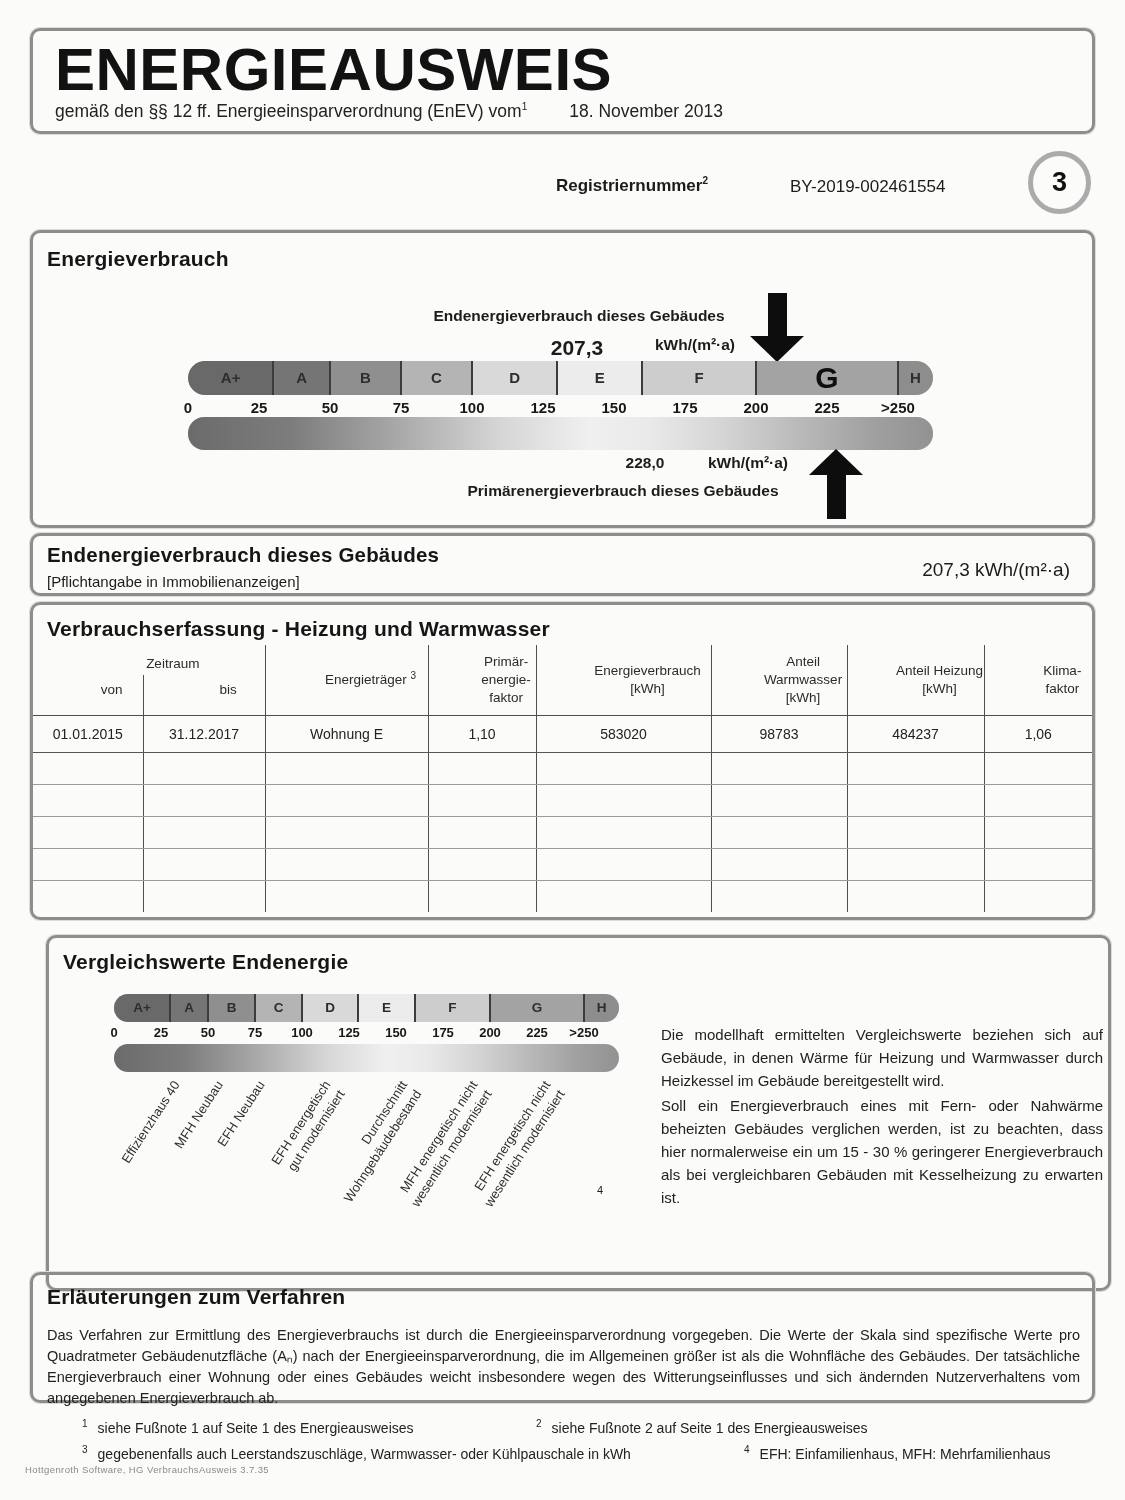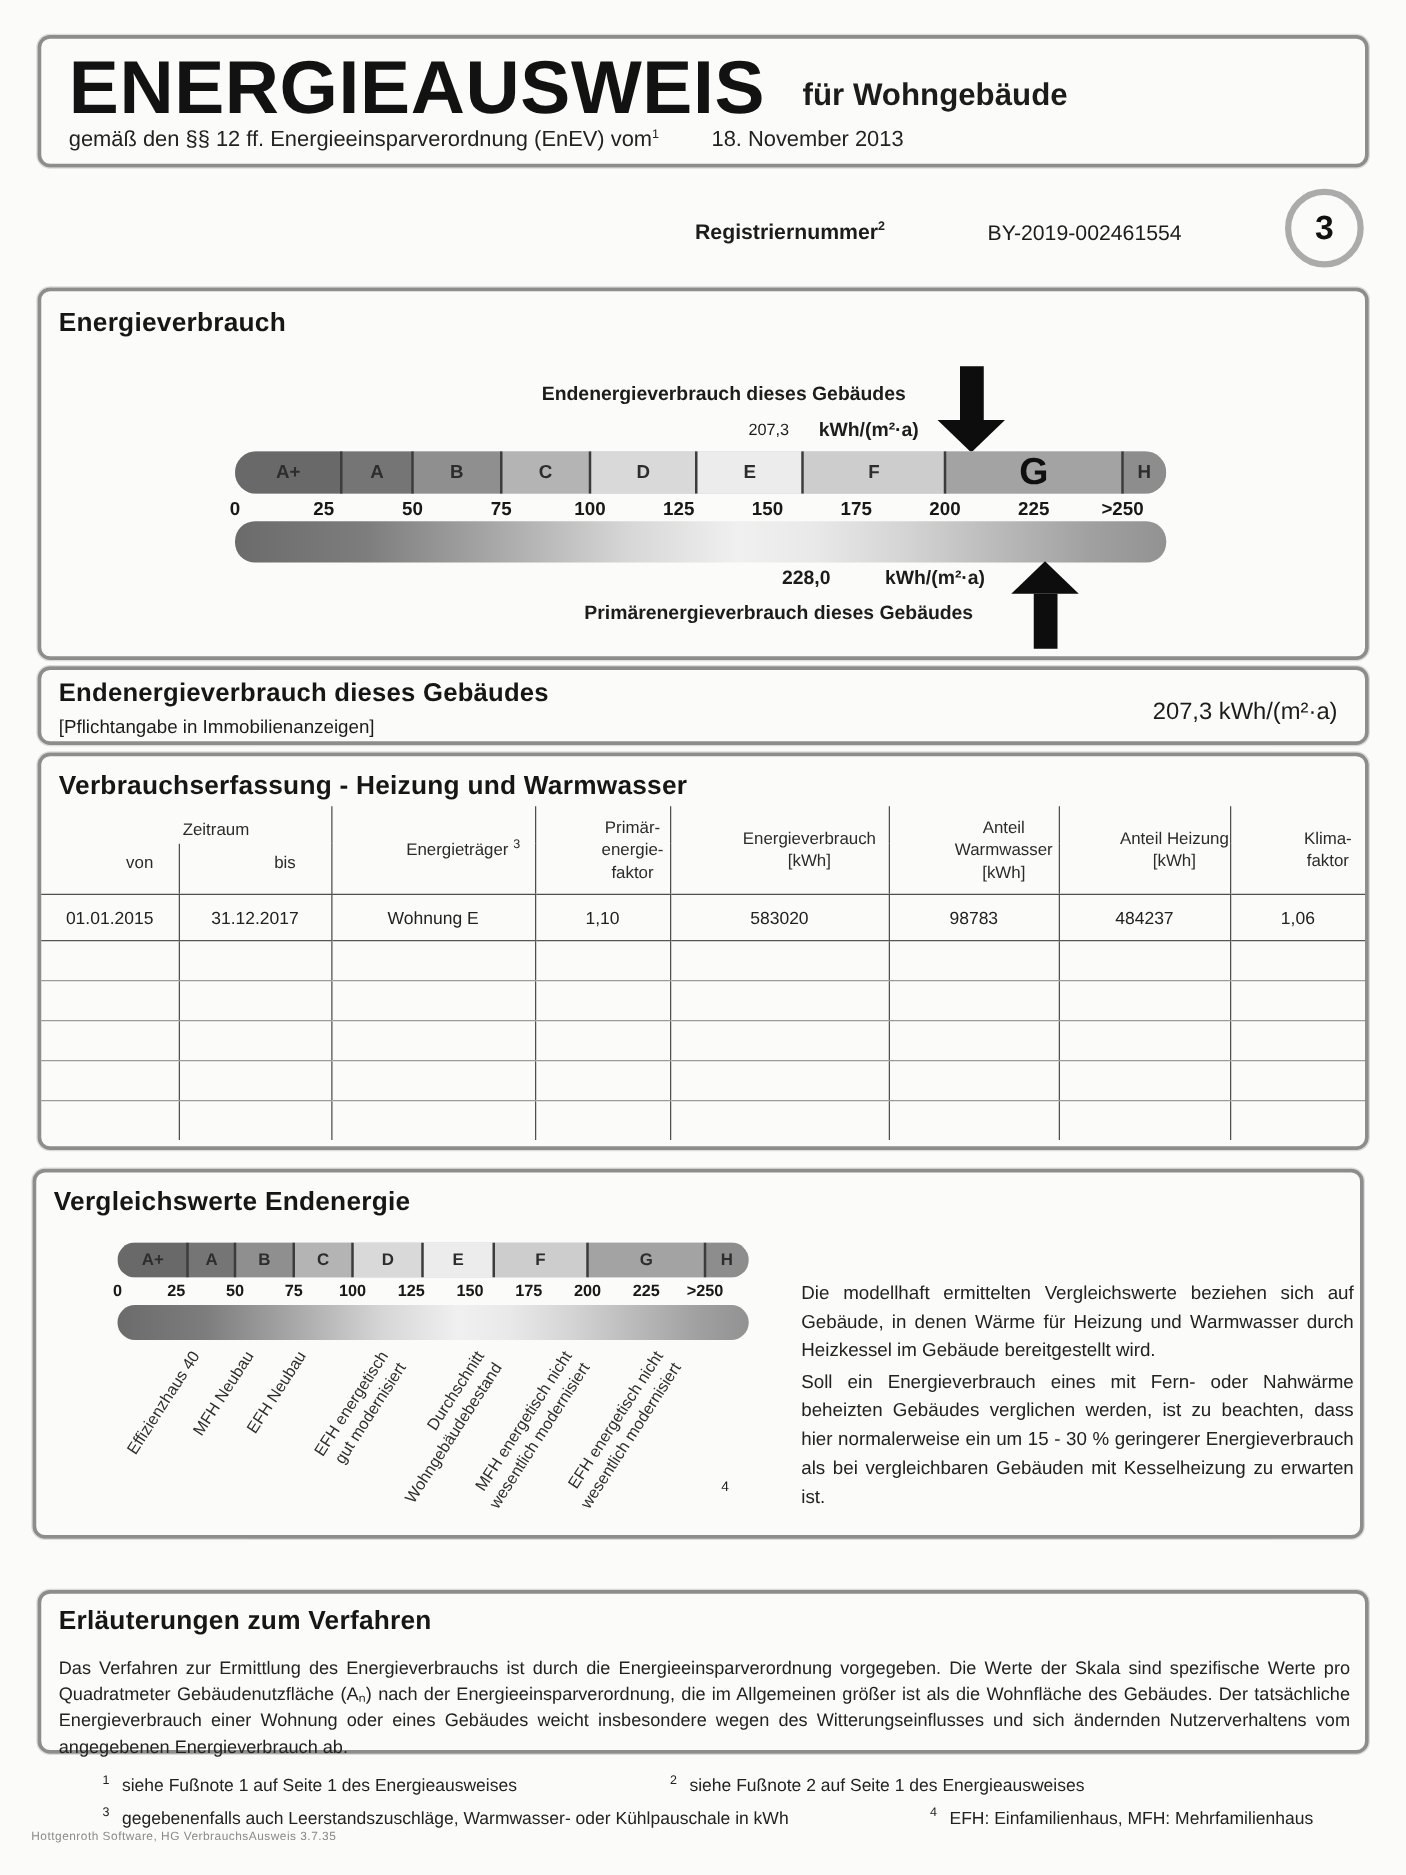--- a/index.html
+++ b/index.html
@@ -38,21 +38,21 @@
     position:absolute; left:1028px; top:151px; width:63px; height:63px;
     border:5px solid #ababab; border-radius:50%;
     display:flex; align-items:center; justify-content:center;
     font-size:27px; font-weight:bold; color:#111;
   }
 
   
   .energy-box { top:230px; left:30px; width:1065px; height:298px; }
   .energy-box .sec-title { left:14px; top:14px; }
   .fe-label { position:absolute; left:546px; top:74px; transform:translateX(-50%); font-weight:bold; font-size:15.5px; white-space:nowrap; }
-  .fe-value { position:absolute; left:582px; top:103px; transform:translateX(-50%); font-weight:normal; font-size:13px; }
+  .fe-value { position:absolute; left:544px; top:103px; transform:translateX(-50%); font-weight:bold; font-size:21px; }
   .fe-unit  { position:absolute; left:662px; top:103px; transform:translateX(-50%); font-weight:bold; font-size:15.5px; }
   .pe-value { position:absolute; left:612px; top:221px; transform:translateX(-50%); font-weight:bold; font-size:15.5px; }
   .pe-unit  { position:absolute; left:715px; top:221px; transform:translateX(-50%); font-weight:bold; font-size:15.5px; }
   .pe-label { position:absolute; left:590px; top:249px; transform:translateX(-50%); font-weight:bold; font-size:15.5px; white-space:nowrap; }
 
   .arrow-down { position:absolute; left:717px; top:60px; width:54px; height:68px; }
   .arrow-down .shaft { width:19px; height:43px; background:#0d0d0d; margin:0 auto; }
   .arrow-down .head  { width:0; height:0; border-left:27px solid transparent; border-right:27px solid transparent; border-top:26px solid #0d0d0d; }
   .arrow-up { position:absolute; left:776px; top:216px; width:54px; height:70px; }
   .arrow-up .head  { width:0; height:0; border-left:27px solid transparent; border-right:27px solid transparent; border-bottom:26px solid #0d0d0d; }
@@ -87,21 +87,21 @@
   .cons-table th, .cons-table td { border-left:1.5px solid #4f4f4f; }
   .cons-table th:first-child, .cons-table td:first-child, .cons-table .th-von { border-left:none; }
   .cons-table thead th { border-bottom:1.6px solid #4f4f4f; }
   .cons-table .th-zeitraum { border-bottom:none; height:30px; vertical-align:bottom; padding-bottom:2px; }
   .cons-table .th-sub { height:40px; vertical-align:top; padding-top:6px; }
   .cons-table tbody tr.data-row td { height:37px; border-bottom:1.5px solid #565656; }
   .cons-table tbody tr.empty-row td { height:32px; border-bottom:1.3px solid #9b9b9b; }
   .cons-table tbody tr:last-child td { border-bottom:none; }
 
   
-  .compare-box { top:935px; left:26px; width:1065px; height:296px; }
+  .compare-box { top:935px; left:46px; width:1065px; height:356px; }
   .compare-box .sec-title { left:14px; top:12px; }
   .scale-small { left:65px; top:56px; width:505px; height:135px; }
   .scale-small .band-bar { height:28px; border-radius:14px; }
   .scale-small .band-letter { font-size:13.5px; line-height:28px; }
   .scale-small .band-div { width:2px; }
   .scale-small .tick-row { top:31px; height:15px; }
   .scale-small .tick { font-size:13px; }
   .scale-small .grad-bar { top:50px; height:28px; border-radius:14px; }
   .ref-labels { position:absolute; left:65px; top:140px; width:505px; height:170px; }
   .ref-anchor { position:absolute; top:0; width:0; height:0; }
@@ -130,21 +130,20 @@
   .credit { position:absolute; left:25px; top:1464px; font-size:9.5px; color:#8a8a8a; letter-spacing:.4px; }
 </style>
 </head>
 <body>
 
 <div class="page">
 
   <div class="box header-box">
     <div class="title-row">
       <span class="main-title">ENERGIEAUSWEIS</span>
-      <span class="title-sub">für Wohngebäude</span>
     </div>
     <div class="law-row">
       <span>gemäß den §§ 12 ff. Energieeinsparverordnung (EnEV) vom</span><sup>1</sup><span class="law-date">18. November 2013</span>
     </div>
   </div>
 
   <div class="meta-reg-label">
     <span>Registriernummer</span><sup>2</sup>
   </div>
   <div class="meta-reg-number">BY-2019-002461554</div>

